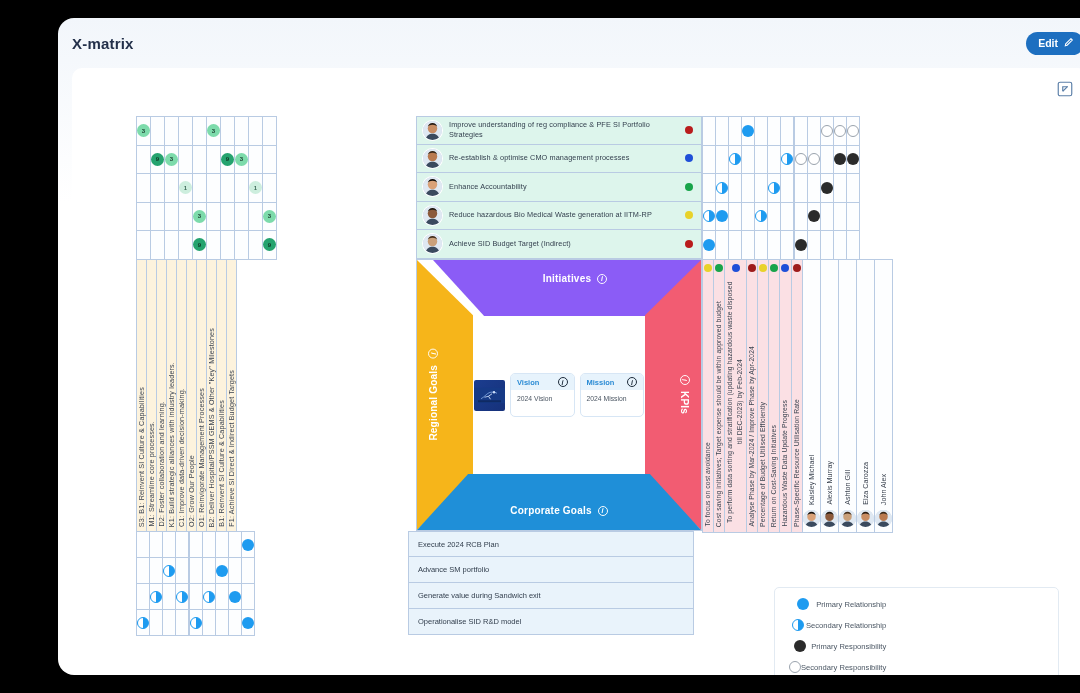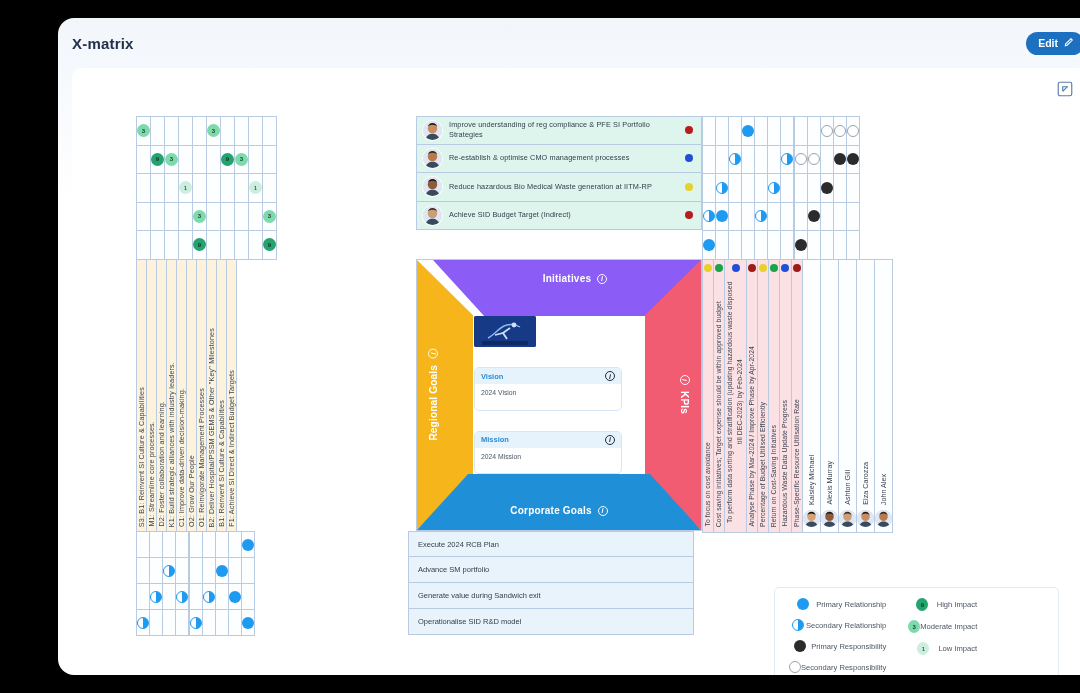--- a/index.html
+++ b/index.html
@@ -153,21 +153,21 @@
     width: 10px; height: 10px; border-radius: 50%;
     border: 1px solid rgba(255,255,255,.95);
     display: inline-flex; align-items: center; justify-content: center;
     font-size: 7px; font-weight: bold; font-style: italic; line-height: 1;
     flex: 0 0 10px;
   }
   .info-i.dark { border-color: #1d2b3a; color: #1d2b3a; }
 
   .center-inner {
     position: absolute; left: 57px; top: 56px; width: 170px; height: 158px;
-    display: flex; flex-direction: column; gap: 20px;
+    display: flex; flex-direction: row; align-items: center; gap: 5px;
   }
   .logo {
     width: 62px; height: 31px; border-radius: 2px;
     background: linear-gradient(135deg,#1b3d8f,#16317a);
     position: relative; overflow: hidden; flex: 0 0 31px;
   }
   .logo svg { position: absolute; inset: 0; width: 100%; height: 100%; }
   .vm-card {
     width: 148px; border: 1px solid #d7e6f5; border-radius: 5px;
     background: #fff; overflow: hidden;
@@ -354,20 +354,32 @@
             <span class="avatar">
               <svg class="face" viewBox="0 0 20 20">
                 <rect width="20" height="20" fill="#dfe8f2"></rect>
                 <circle cx="10" cy="8" r="5" fill="#b97a50"></circle>
                 <path d="M5 7a5 5 0 0110 0c0-4-10-4-10 0z" fill="#3a2a1b"></path>
                 <path d="M2.5 20c1-4.5 4-6.5 7.5-6.5s6.5 2 7.5 6.5z" fill="#3a4a5e"></path>
               </svg>
             </span>
             <span class="init-text">Re-establish &amp; optimise CMO management processes</span>
             <span class="init-dot" style="background: rgb(31, 79, 216);"></span>
+          </div>
+          <div class="init-row">
+            <span class="avatar">
+              <svg class="face" viewBox="0 0 20 20">
+                <rect width="20" height="20" fill="#dfe8f2"></rect>
+                <circle cx="10" cy="8" r="5" fill="#d9a178"></circle>
+                <path d="M5 7a5 5 0 0110 0c0-4-10-4-10 0z" fill="#14100c"></path>
+                <path d="M2.5 20c1-4.5 4-6.5 7.5-6.5s6.5 2 7.5 6.5z" fill="#3a4a5e"></path>
+              </svg>
+            </span>
+            <span class="init-text">Enhance Accountability</span>
+            <span class="init-dot" style="background: rgb(24, 164, 74);"></span>
           </div>
           <div class="init-row">
             <span class="avatar">
               <svg class="face" viewBox="0 0 20 20">
                 <rect width="20" height="20" fill="#dfe8f2"></rect>
                 <circle cx="10" cy="8" r="5" fill="#8c5a3c"></circle>
                 <path d="M5 7a5 5 0 0110 0c0-4-10-4-10 0z" fill="#241a12"></path>
                 <path d="M2.5 20c1-4.5 4-6.5 7.5-6.5s6.5 2 7.5 6.5z" fill="#3a4a5e"></path>
               </svg>
             </span>
@@ -825,31 +837,17 @@
             </div>
             <div class="legend-item">
               <span class="lg-mark mk mk-resp-primary"></span>
               <span>Primary Responsibility</span>
             </div>
             <div class="legend-item">
               <span class="lg-mark mk mk-resp-secondary"></span>
               <span>Secondary Responsibility</span>
             </div>
           </div>
-        <div class="legend-col" id="lg-right">
-            <div class="legend-item">
-              <span class="lg-mark mk-impact i9">9</span>
-              <span>High Impact</span>
-            </div>
-            <div class="legend-item">
-              <span class="lg-mark mk-impact i3">3</span>
-              <span>Moderate Impact</span>
-            </div>
-            <div class="legend-item">
-              <span class="lg-mark mk-impact i1">1</span>
-              <span>Low Impact</span>
-            </div>
-          </div>
       </div>
 
     </div>
   </div>
 </div>
 
 </body></html>

